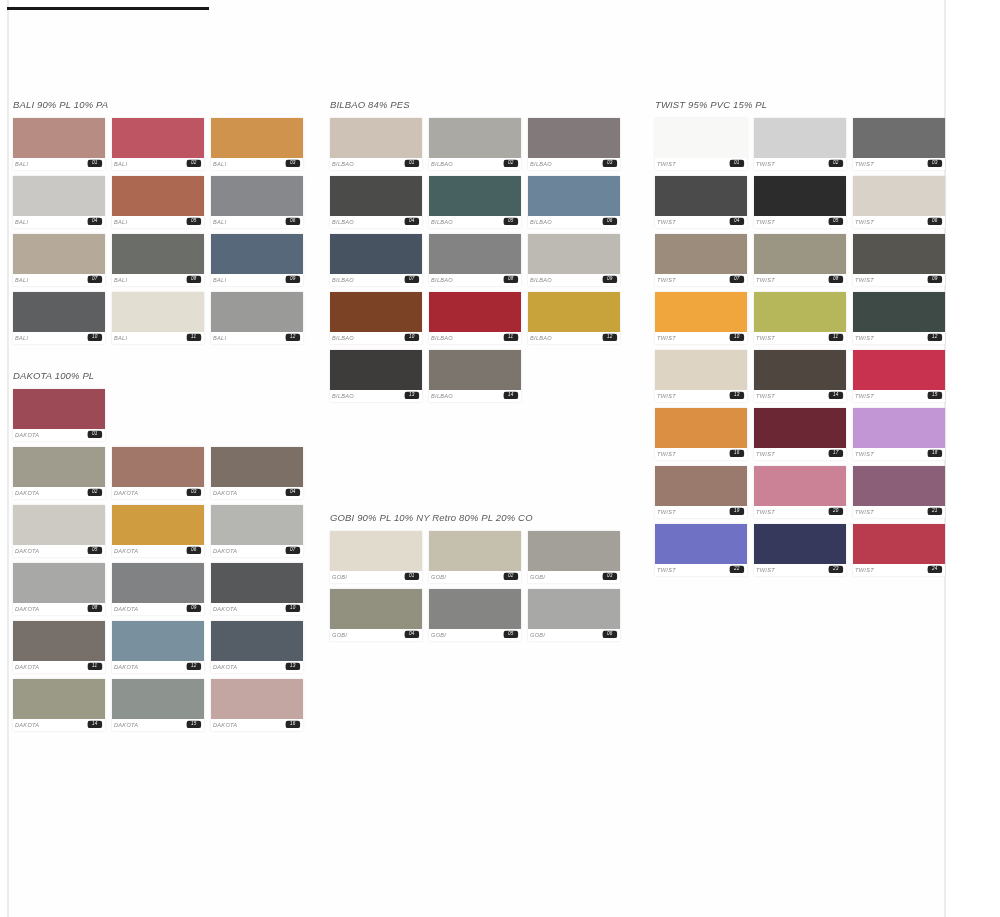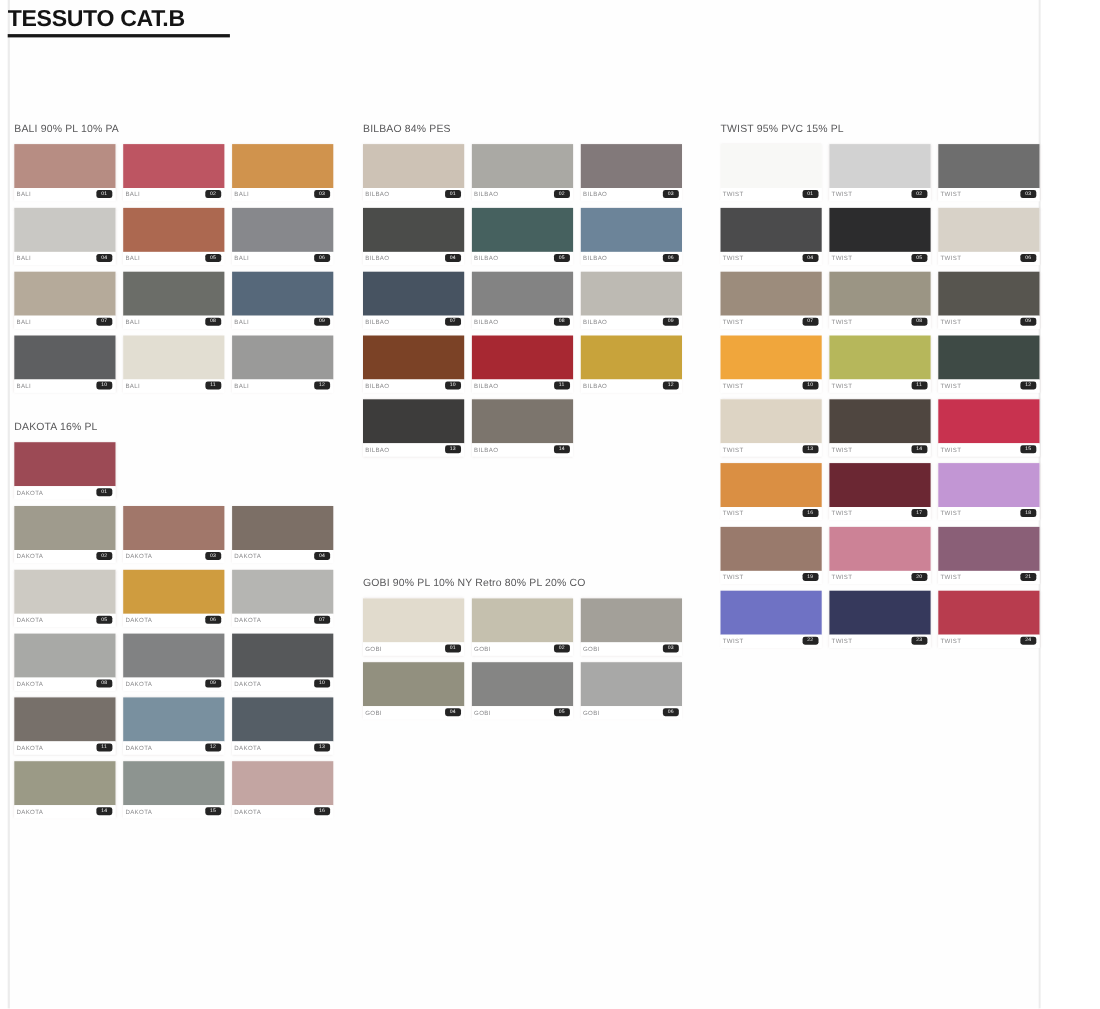--- a/index.html
+++ b/index.html
@@ -46,21 +46,22 @@
   }
   #title-rule {
     margin-top: 1px;
     width: 202px;
     height: 3px;
     background: #181818;
   }
   
   .column {
     position: absolute;
-    top: 112px;
+    top: 99px;
+    font-style: italic;
   }
   #col-left   { left: 13px;  width: 300px; }
   #col-mid    { left: 330px; width: 300px; }
   #col-right  { left: 655px; width: 300px; }
 
   .group { margin-bottom: 0; }
   .group-title {
     font-size: 9.5px;
     color: #58585a;
     letter-spacing: 0.15px;
@@ -120,21 +121,20 @@
 </head>
 <body>
 
 <div id="page">
 
   <div id="edge-left"></div>
   <div id="edge-right"></div>
   <div id="doc-body"></div>
 
   <div id="title-wrap">
-    <div id="page-title">TESSUTO CAT.B</div>
     <div id="title-rule"></div>
   </div>
 
   <div class="column" id="col-left">
       <div class="group">
         <div class="group-title">BALI 90% PL 10% PA</div>
         <div class="swatch-grid">
           <div class="swatch">
             <div class="swatch-color" style="background: rgb(183, 141, 131);"></div>
             <div class="swatch-label">
@@ -216,21 +216,21 @@
             <div class="swatch-color" style="background: rgb(154, 154, 153);"></div>
             <div class="swatch-label">
               <span class="swatch-name">BALI</span>
               <span class="swatch-code">12</span>
             </div>
           </div>
         </div>
       </div>
       <div class="group-spacer-dakota"></div>
       <div class="group">
-        <div class="group-title">DAKOTA 16% PL</div>
+        <div class="group-title">DAKOTA 100% PL</div>
         <div class="swatch-grid">
           <div class="swatch" style="margin-right: 198px;">
             <div class="swatch-color" style="background: rgb(156, 74, 85);"></div>
             <div class="swatch-label">
               <span class="swatch-name">DAKOTA</span>
               <span class="swatch-code">01</span>
             </div>
           </div>
           <div class="swatch">
             <div class="swatch-color" style="background: rgb(159, 155, 141);"></div>

